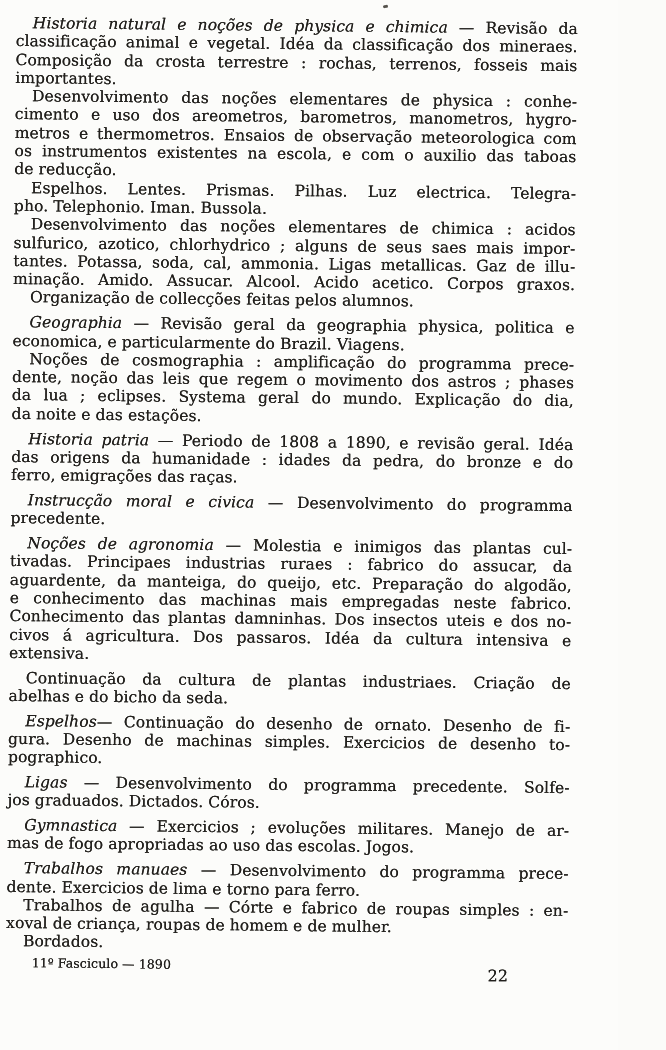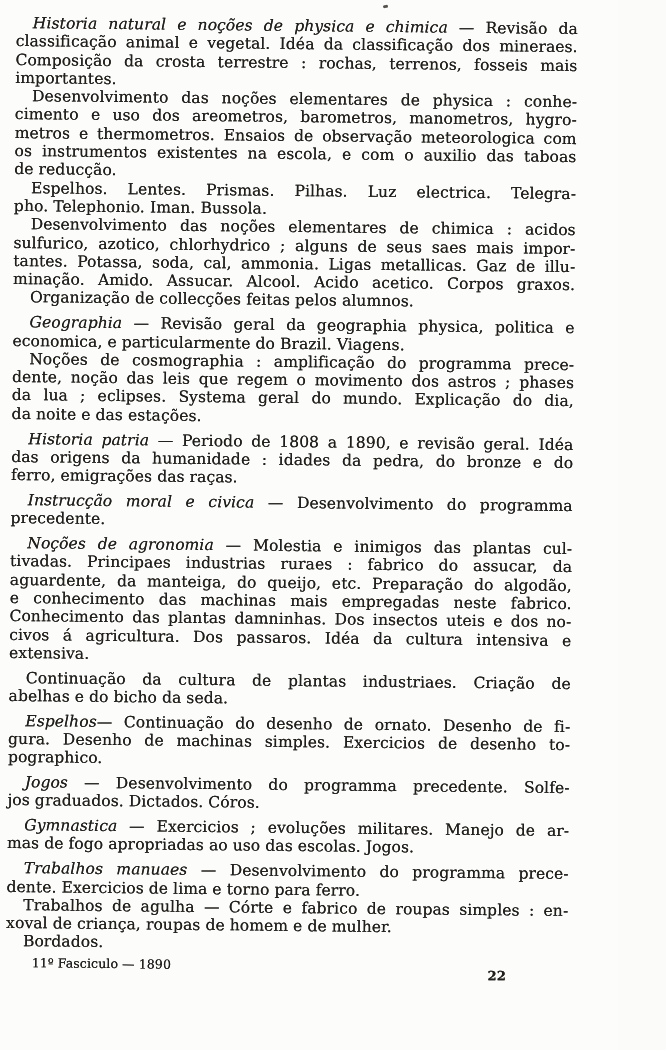--- a/index.html
+++ b/index.html
@@ -28,21 +28,21 @@
   .ln{text-align:justify;white-space:normal;}
   .ln.j{text-align-last:justify;}
   .ln.ind{text-indent:17px;}
   .ln i{font-style:italic;}
   .footer{
     position:relative;margin-top:4px;padding-left:26px;
     font-size:12.5px;line-height:16px;
   }
   .pagenum{
     position:absolute;left:482px;top:8px;
-    font-size:13px;font-weight:bold;
+    font-size:16px;font-weight:normal;
   }
 </style>
 </head>
 <body>
 
 <div class="page">
   <div class="artifact"></div>
   <div class="textblock" id="textblock">
 
     <div class="para">
@@ -102,21 +102,21 @@
       <div class="para sp">
         <div class="ln j ind">Continuação da cultura de plantas industriaes. Criação de</div>
         <div class="ln">abelhas e do bicho da seda.</div>
       </div>
       <div class="para sp">
         <div class="ln j ind"><i>Espelhos</i>— Continuação do desenho de ornato. Desenho de fi-</div>
         <div class="ln j">gura. Desenho de machinas simples. Exercicios de desenho to-</div>
         <div class="ln">pographico.</div>
       </div>
       <div class="para sp">
-        <div class="ln j ind"><i>Jogos</i> — Desenvolvimento do programma precedente. Solfe-</div>
+        <div class="ln j ind"><i>Ligas</i> — Desenvolvimento do programma precedente. Solfe-</div>
         <div class="ln">jos graduados. Dictados. Córos.</div>
       </div>
       <div class="para sp">
         <div class="ln j ind"><i>Gymnastica</i> — Exercicios ; evoluções militares. Manejo de ar-</div>
         <div class="ln">mas de fogo apropriadas ao uso das escolas. Jogos.</div>
       </div>
       <div class="para sp">
         <div class="ln j ind"><i>Trabalhos manuaes</i> — Desenvolvimento do programma prece-</div>
         <div class="ln">dente. Exercicios de lima e torno para ferro.</div>
       </div>

